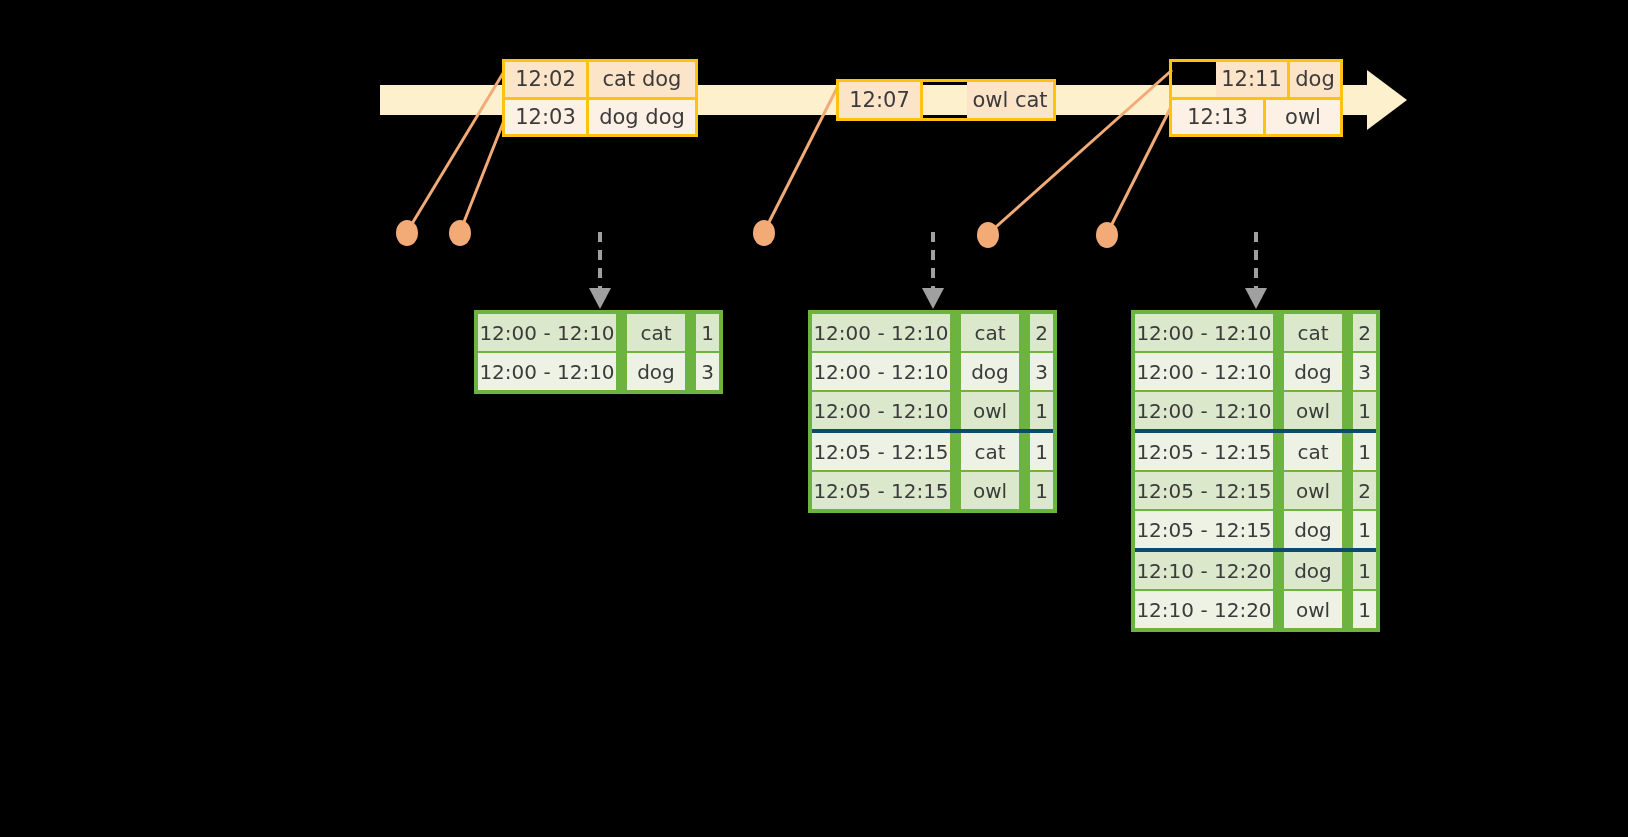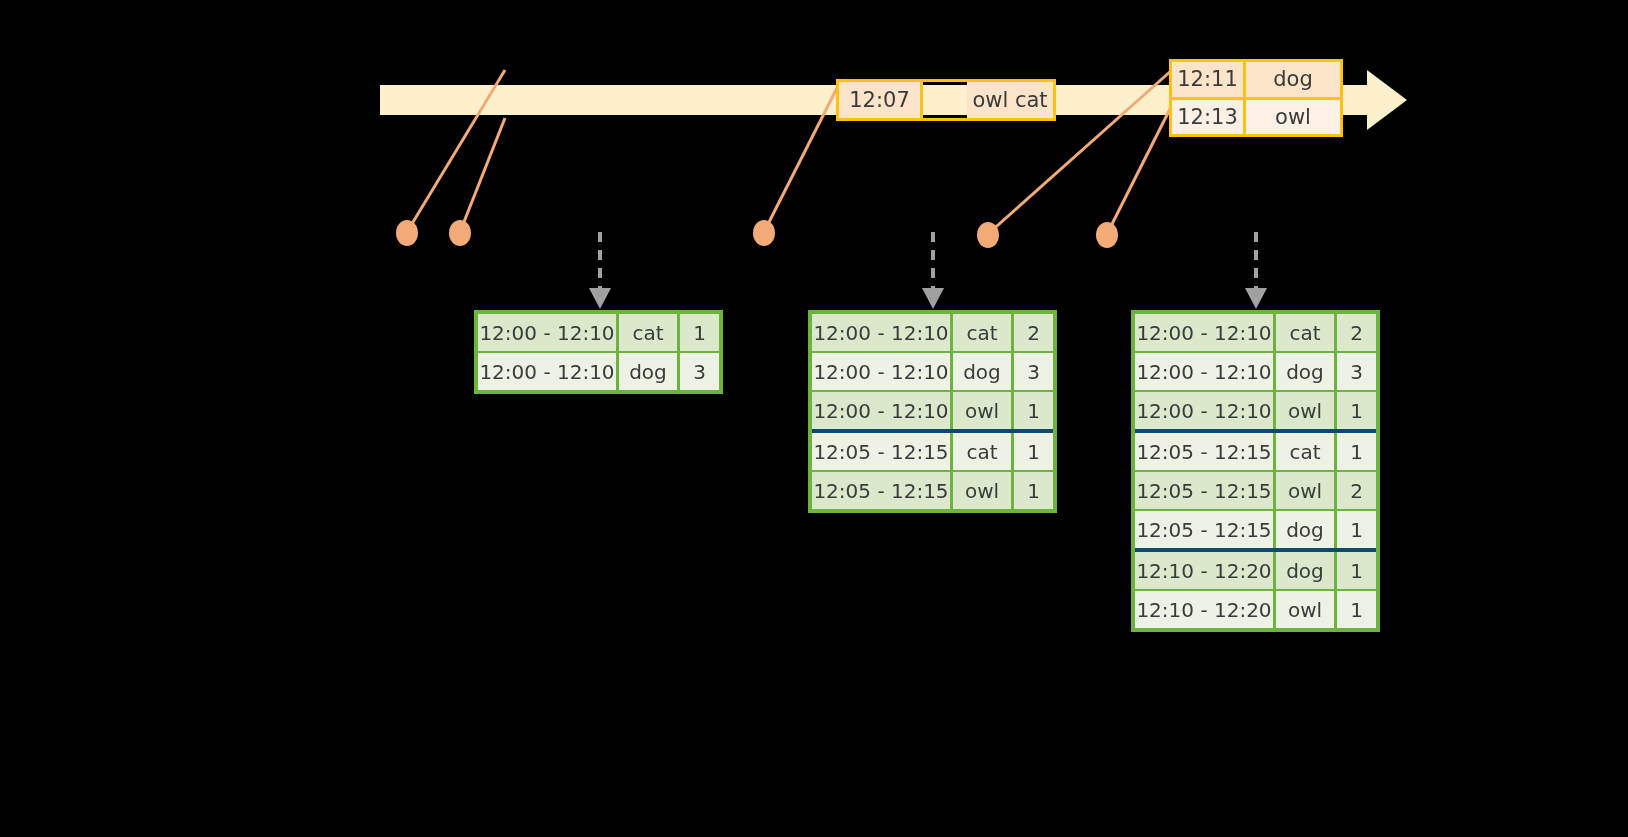--- a/index.html
+++ b/index.html
@@ -30,21 +30,21 @@
   .conn{position:absolute;overflow:visible;pointer-events:none;}
 
   
   .darr{position:absolute;overflow:visible;}
 
   
   .gtable{position:absolute;border:4px solid #6db33f;box-sizing:border-box;
           display:flex;flex-direction:column;background:#6db33f;}
   .gsec{display:flex;flex-direction:column;}
   .gsec + .gsec{border-top:4px solid #0c4a6e;}
-  .grow{display:flex;height:37px;}
+  .grow{display:flex;height:37px;gap:8px;}
   .grow + .grow{border-top:2px solid #6db33f;}
   .gcell{display:flex;align-items:center;justify-content:center;
          font-size:20px;color:#3b3b3b;box-sizing:border-box;}
   .gcell.win{border-right:3px solid #6db33f;}
   .gcell.word{border-right:3px solid #6db33f;}
   .g-a{background:#dbe8cc;}
   .g-b{background:#edf2e5;}
 </style>
 </head>
 <body>
@@ -55,35 +55,45 @@
   <div class="tl-head" style="left:1367px;top:70px;"></div>
 
   <svg class="conn" style="left:0;top:0;width:1628px;height:320px;">
     <line x1="407" y1="232" x2="505" y2="70" stroke="#f2aa77" stroke-width="3"></line>
     <line x1="460" y1="232" x2="505" y2="118" stroke="#f2aa77" stroke-width="3"></line>
     <line x1="764" y1="232" x2="838" y2="86" stroke="#f2aa77" stroke-width="3"></line>
     <line x1="988" y1="234" x2="1172" y2="70" stroke="#f2aa77" stroke-width="3"></line>
     <line x1="1107" y1="234" x2="1172" y2="105" stroke="#f2aa77" stroke-width="3"></line>
   </svg>
 
+  <div class="ebox" style="left:502px;top:59px;width:196px;height:78px;">
+    <div class="erow">
+      <div class="ecell time shade-a" style="width:84px;">12:02</div>
+      <div class="ecell shade-a" style="flex:1;">cat dog</div>
+    </div>
+    <div class="erow">
+      <div class="ecell time shade-b" style="width:84px;">12:03</div>
+      <div class="ecell shade-b" style="flex:1;">dog dog</div>
+    </div>
+  </div>
 
   <div class="ebox" style="left:836px;top:79px;width:220px;height:42px;">
     <div class="erow">
       <div class="ecell time shade-a" style="width:84px;">12:07</div>
       <div class="ecell shade-a" style="flex:1;margin-left:44px;">owl cat</div>
     </div>
   </div>
 
   <div class="ebox" style="left:1169px;top:59px;width:174px;height:78px;">
     <div class="erow">
-      <div class="ecell time shade-a" style="width:74px;">12:11</div>
+      <div class="ecell time shade-a" style="width:74px;margin-left:44px;">12:11</div>
       <div class="ecell shade-a" style="flex:1;">dog</div>
     </div>
     <div class="erow">
-      <div class="ecell time shade-b" style="width:74px;">12:13</div>
+      <div class="ecell time shade-b" style="width:94px;">12:13</div>
       <div class="ecell shade-b" style="flex:1;">owl</div>
     </div>
   </div>
 
   <div class="dot" style="left:396px;top:220px;"></div>
   <div class="dot" style="left:449px;top:220px;"></div>
   <div class="dot" style="left:753px;top:220px;"></div>
   <div class="dot" style="left:977px;top:222px;"></div>
   <div class="dot" style="left:1096px;top:222px;"></div>
 

